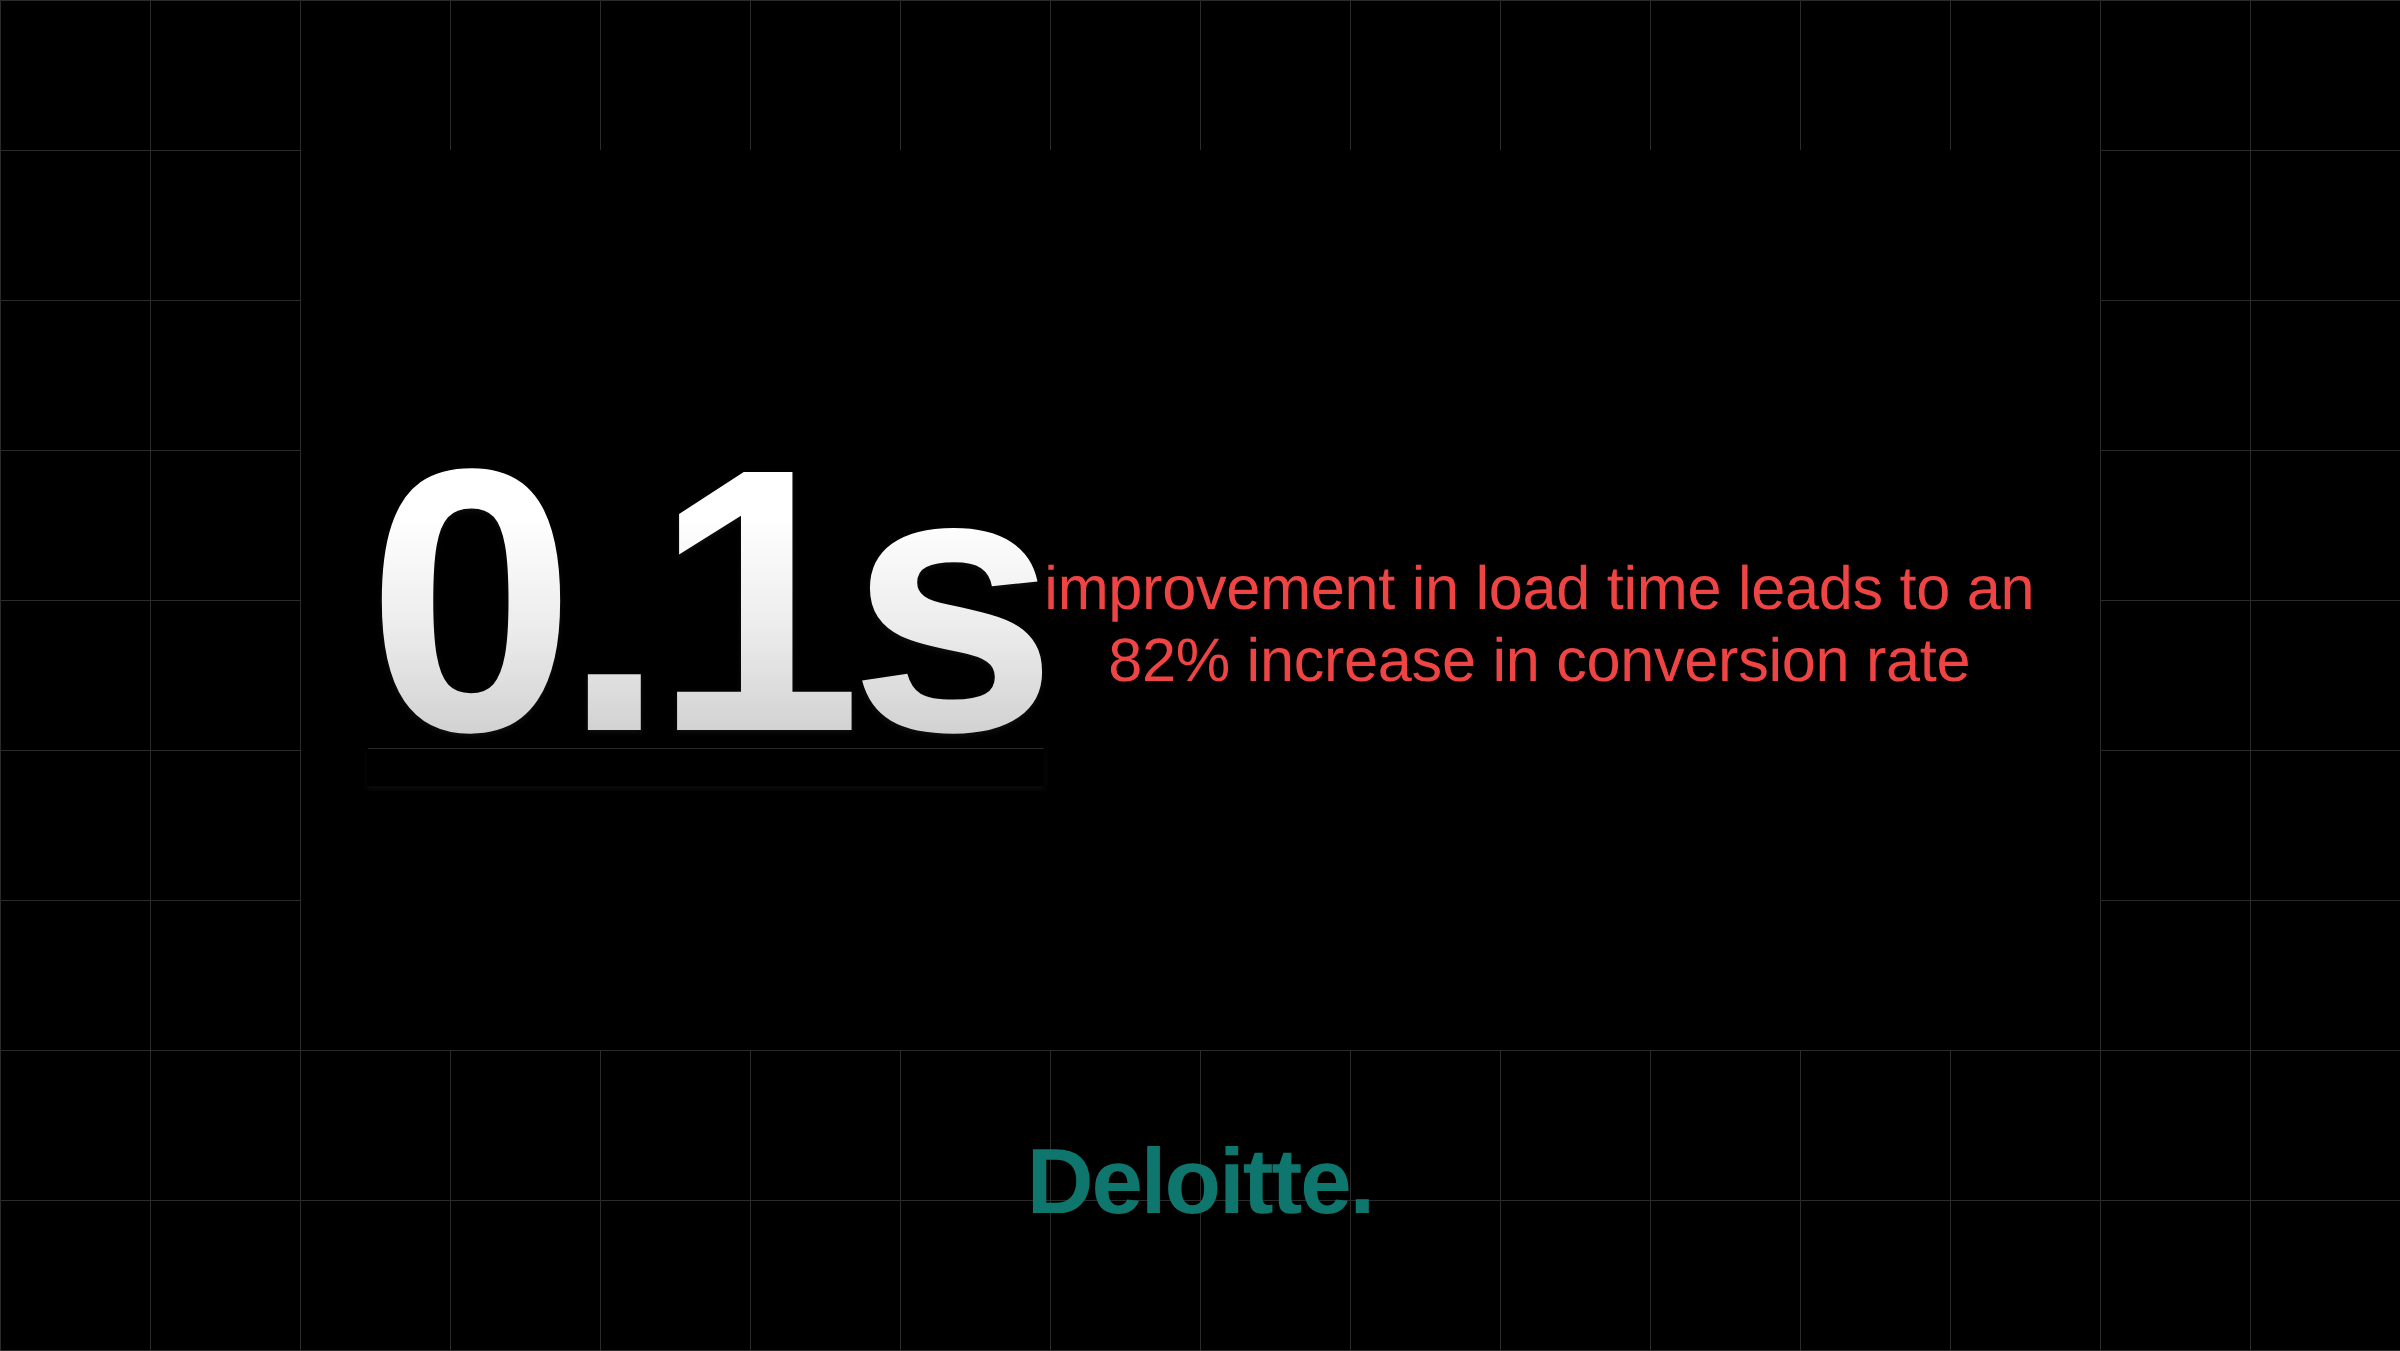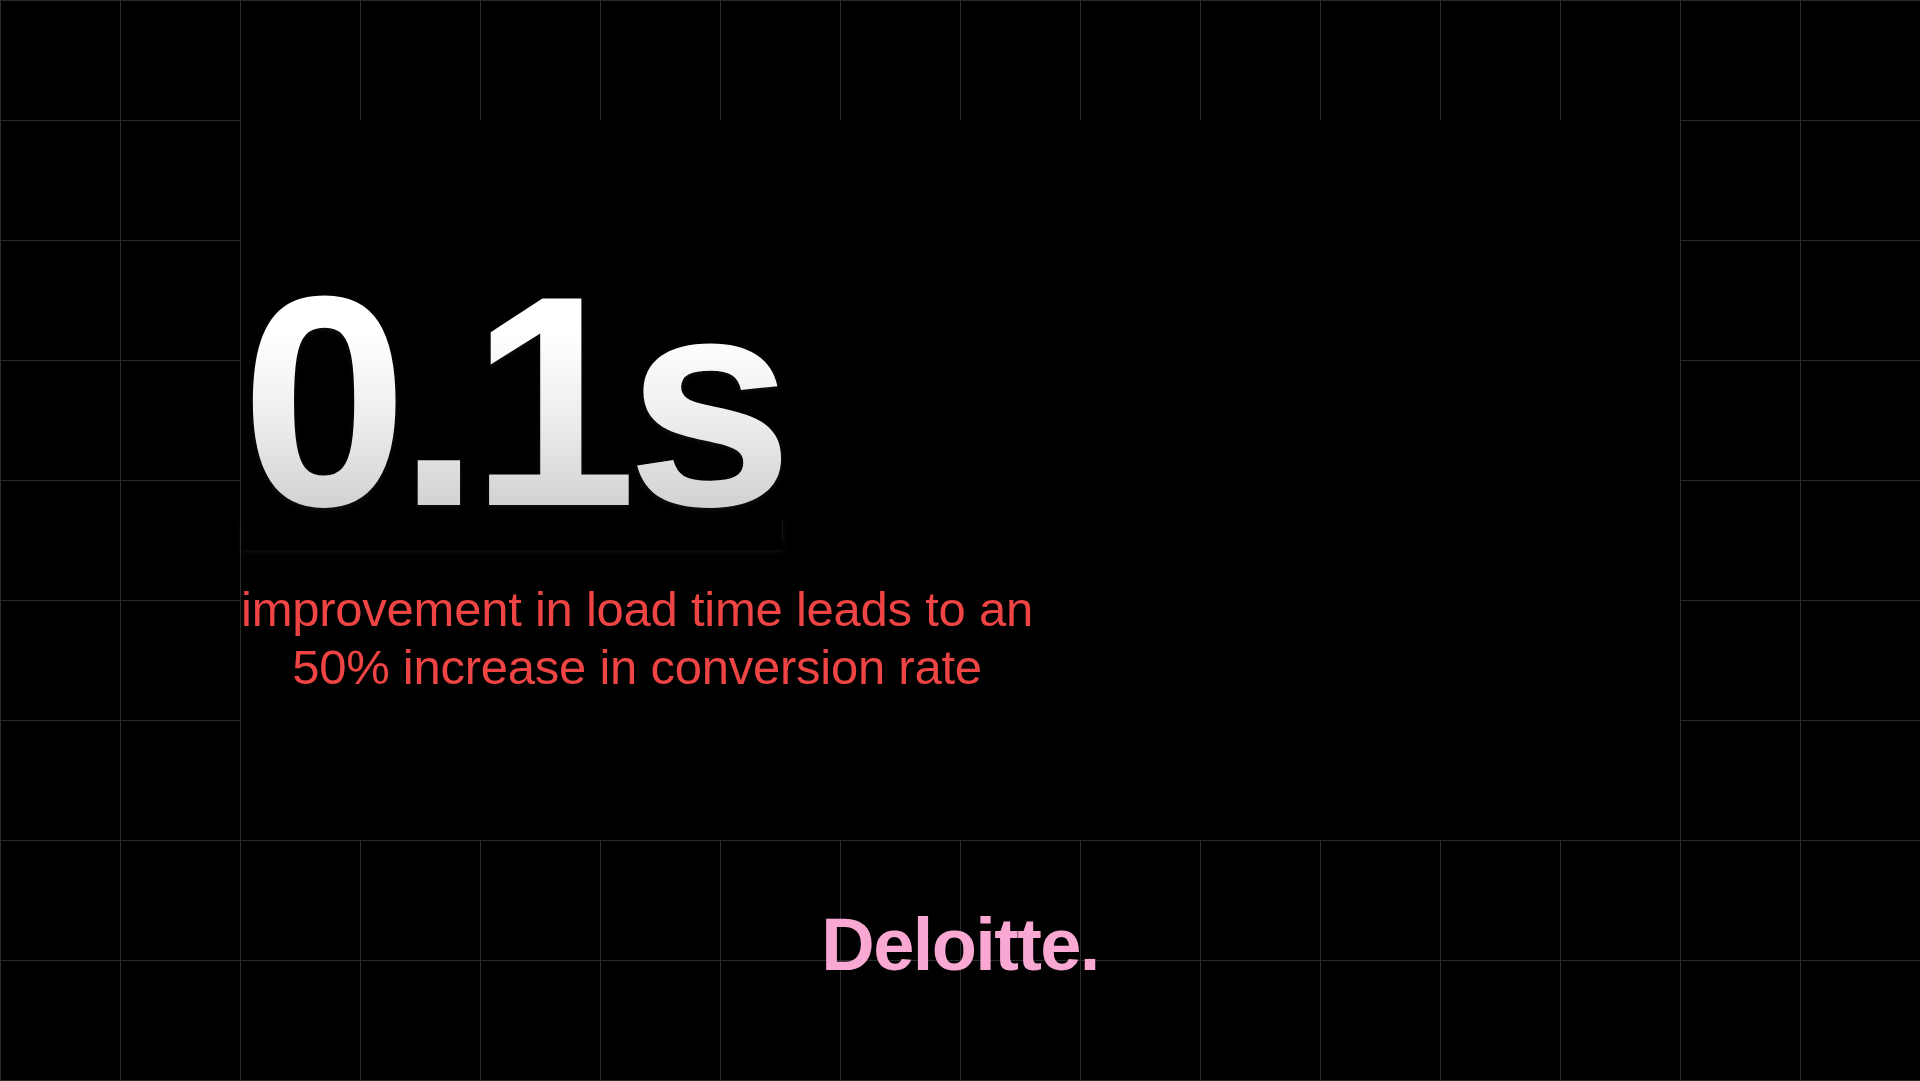--- a/index.html
+++ b/index.html
@@ -43,22 +43,22 @@
   }
 
   
   .content {
     position: absolute;
     left: 241px;
     top: 120px;
     width: 1439px;
     height: 720px;
     display: flex;
-    flex-direction: column;
-    align-items: flex-start;
+    flex-direction: row;
+    align-items: center;
     justify-content: center;
     text-decoration: underline;
   }
 
   .stat-value {
     font-size: 300px;
     line-height: 0.92;
     font-weight: 700;
     letter-spacing: -0.035em;
     margin: 0;
@@ -96,40 +96,40 @@
     top: 880px;
     height: 130px;
     display: flex;
     align-items: center;
     justify-content: center;
   }
   .brand-wordmark {
     font-size: 74px;
     font-weight: 700;
     letter-spacing: -0.022em;
-    color: #f9a8d4;
+    color: #0f766e;
     line-height: 1;
     white-space: nowrap;
   }
 </style>
 </head>
 <body>
 
 <div id="stage">
 
   <div class="grid-layer"></div>
 
   <div class="card-mask"></div>
 
   <div class="content">
     <div class="stat-value">0.1s</div>
 
     <div class="stat-caption">
       <span class="cap-line">improvement in load time leads to an</span>
-      <span class="cap-line">50% increase in conversion rate</span>
+      <span class="cap-line">82% increase in conversion rate</span>
     </div>
   </div>
 
   <div class="brand">
     <div class="brand-wordmark">Deloitte.</div>
   </div>
 
 </div>
 
 </body></html>

